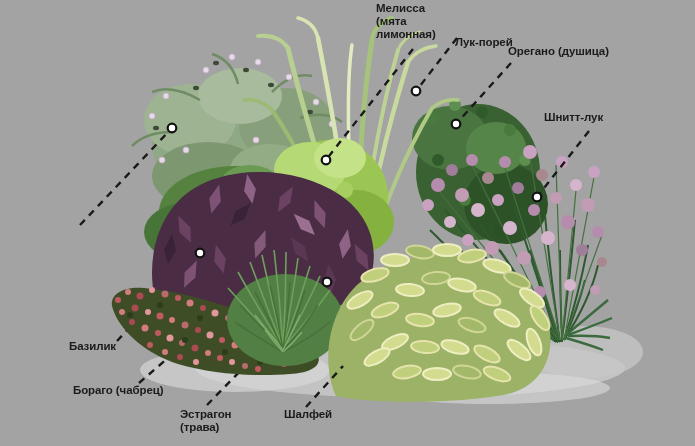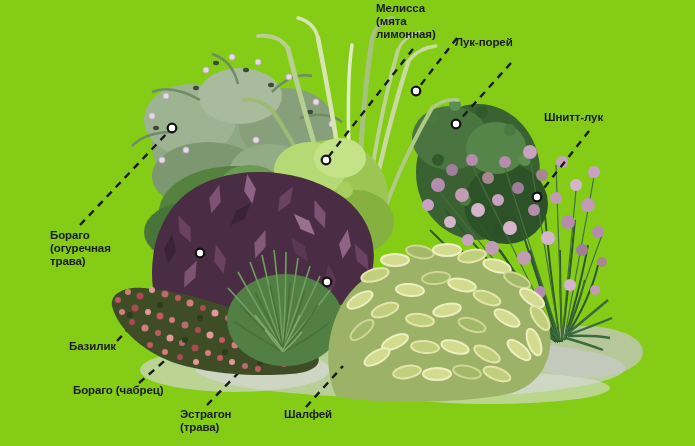--- a/index.html
+++ b/index.html
@@ -1,19 +1,19 @@
 <!DOCTYPE html>
 <html><head>
 <meta charset="utf-8">
 <style>
   html,body{margin:0;padding:0;background:#ffffff;}
   .stage{
     position:relative;
     width:695px;height:446px;
-    background:#84cc16;
+    background:#a3a3a3;
     overflow:hidden;
     font-family:"Liberation Sans", sans-serif;
   }
   .stage svg{position:absolute;left:0;top:0;}
   .plant-label{
     position:absolute;
     font-weight:bold;
     font-size:11.5px;
     line-height:13px;
     color:#1b1b1b;
@@ -370,22 +370,20 @@
     <circle class="marker" cx="172" cy="128" r="4.3"></circle>
     <circle class="marker" cx="200" cy="253" r="4.3"></circle>
     <circle class="marker" cx="327" cy="282" r="4.3"></circle>
   </g>
 </svg>
 
   <div class="plant-label" style="left:376px;top:2px;">Мелисса
 (мята
 лимонная)</div>
   <div class="plant-label" style="left:455px;top:36px;">Лук-порей</div>
+  <div class="plant-label" style="left:508px;top:45px;">Орегано (душица)</div>
   <div class="plant-label" style="left:544px;top:111px;">Шнитт-лук</div>
-  <div class="plant-label" style="left:50px;top:229px;">Бораго
-(огуречная
-трава)</div>
   <div class="plant-label" style="left:69px;top:340px;text-align:right;">Базилик</div>
   <div class="plant-label" style="left:73px;top:384px;">Бораго (чабрец)</div>
   <div class="plant-label" style="left:180px;top:408px;">Эстрагон
 (трава)</div>
   <div class="plant-label" style="left:284px;top:408px;">Шалфей</div>
 </div>
 
 </body></html>

